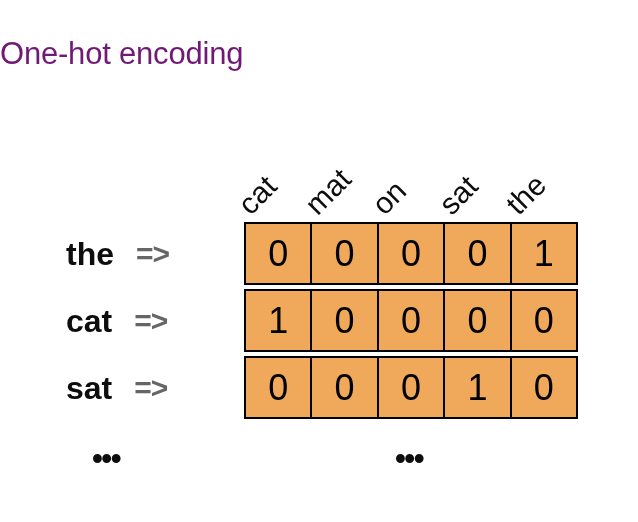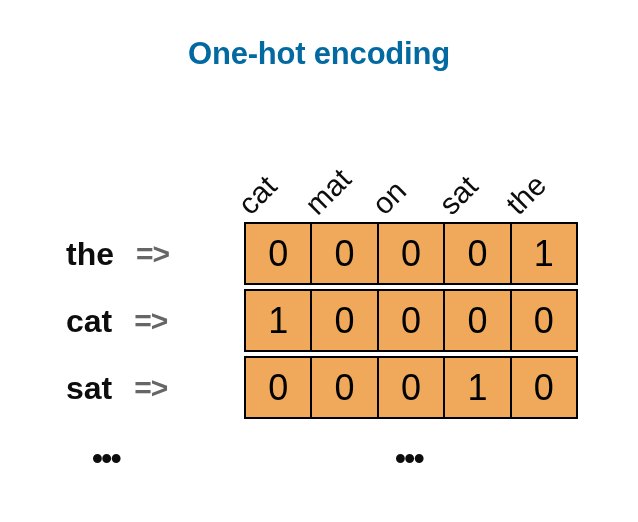--- a/index.html
+++ b/index.html
@@ -22,24 +22,23 @@
     width: 638px;
     height: 522px;
   }
 
   
   .title {
     position: absolute;
     left: 0;
     top: 36px;
     width: 638px;
-    text-align: center;
     font-size: 31px;
-    font-weight: bold;
-    color: #0369a1;
+    font-weight: normal;
+    color: #701a75;
     letter-spacing: -0.2px;
     white-space: nowrap;
   }
 
   
   .col-headers {
     position: absolute;
     left: 244px;
     top: 222px;
     width: 334px;

